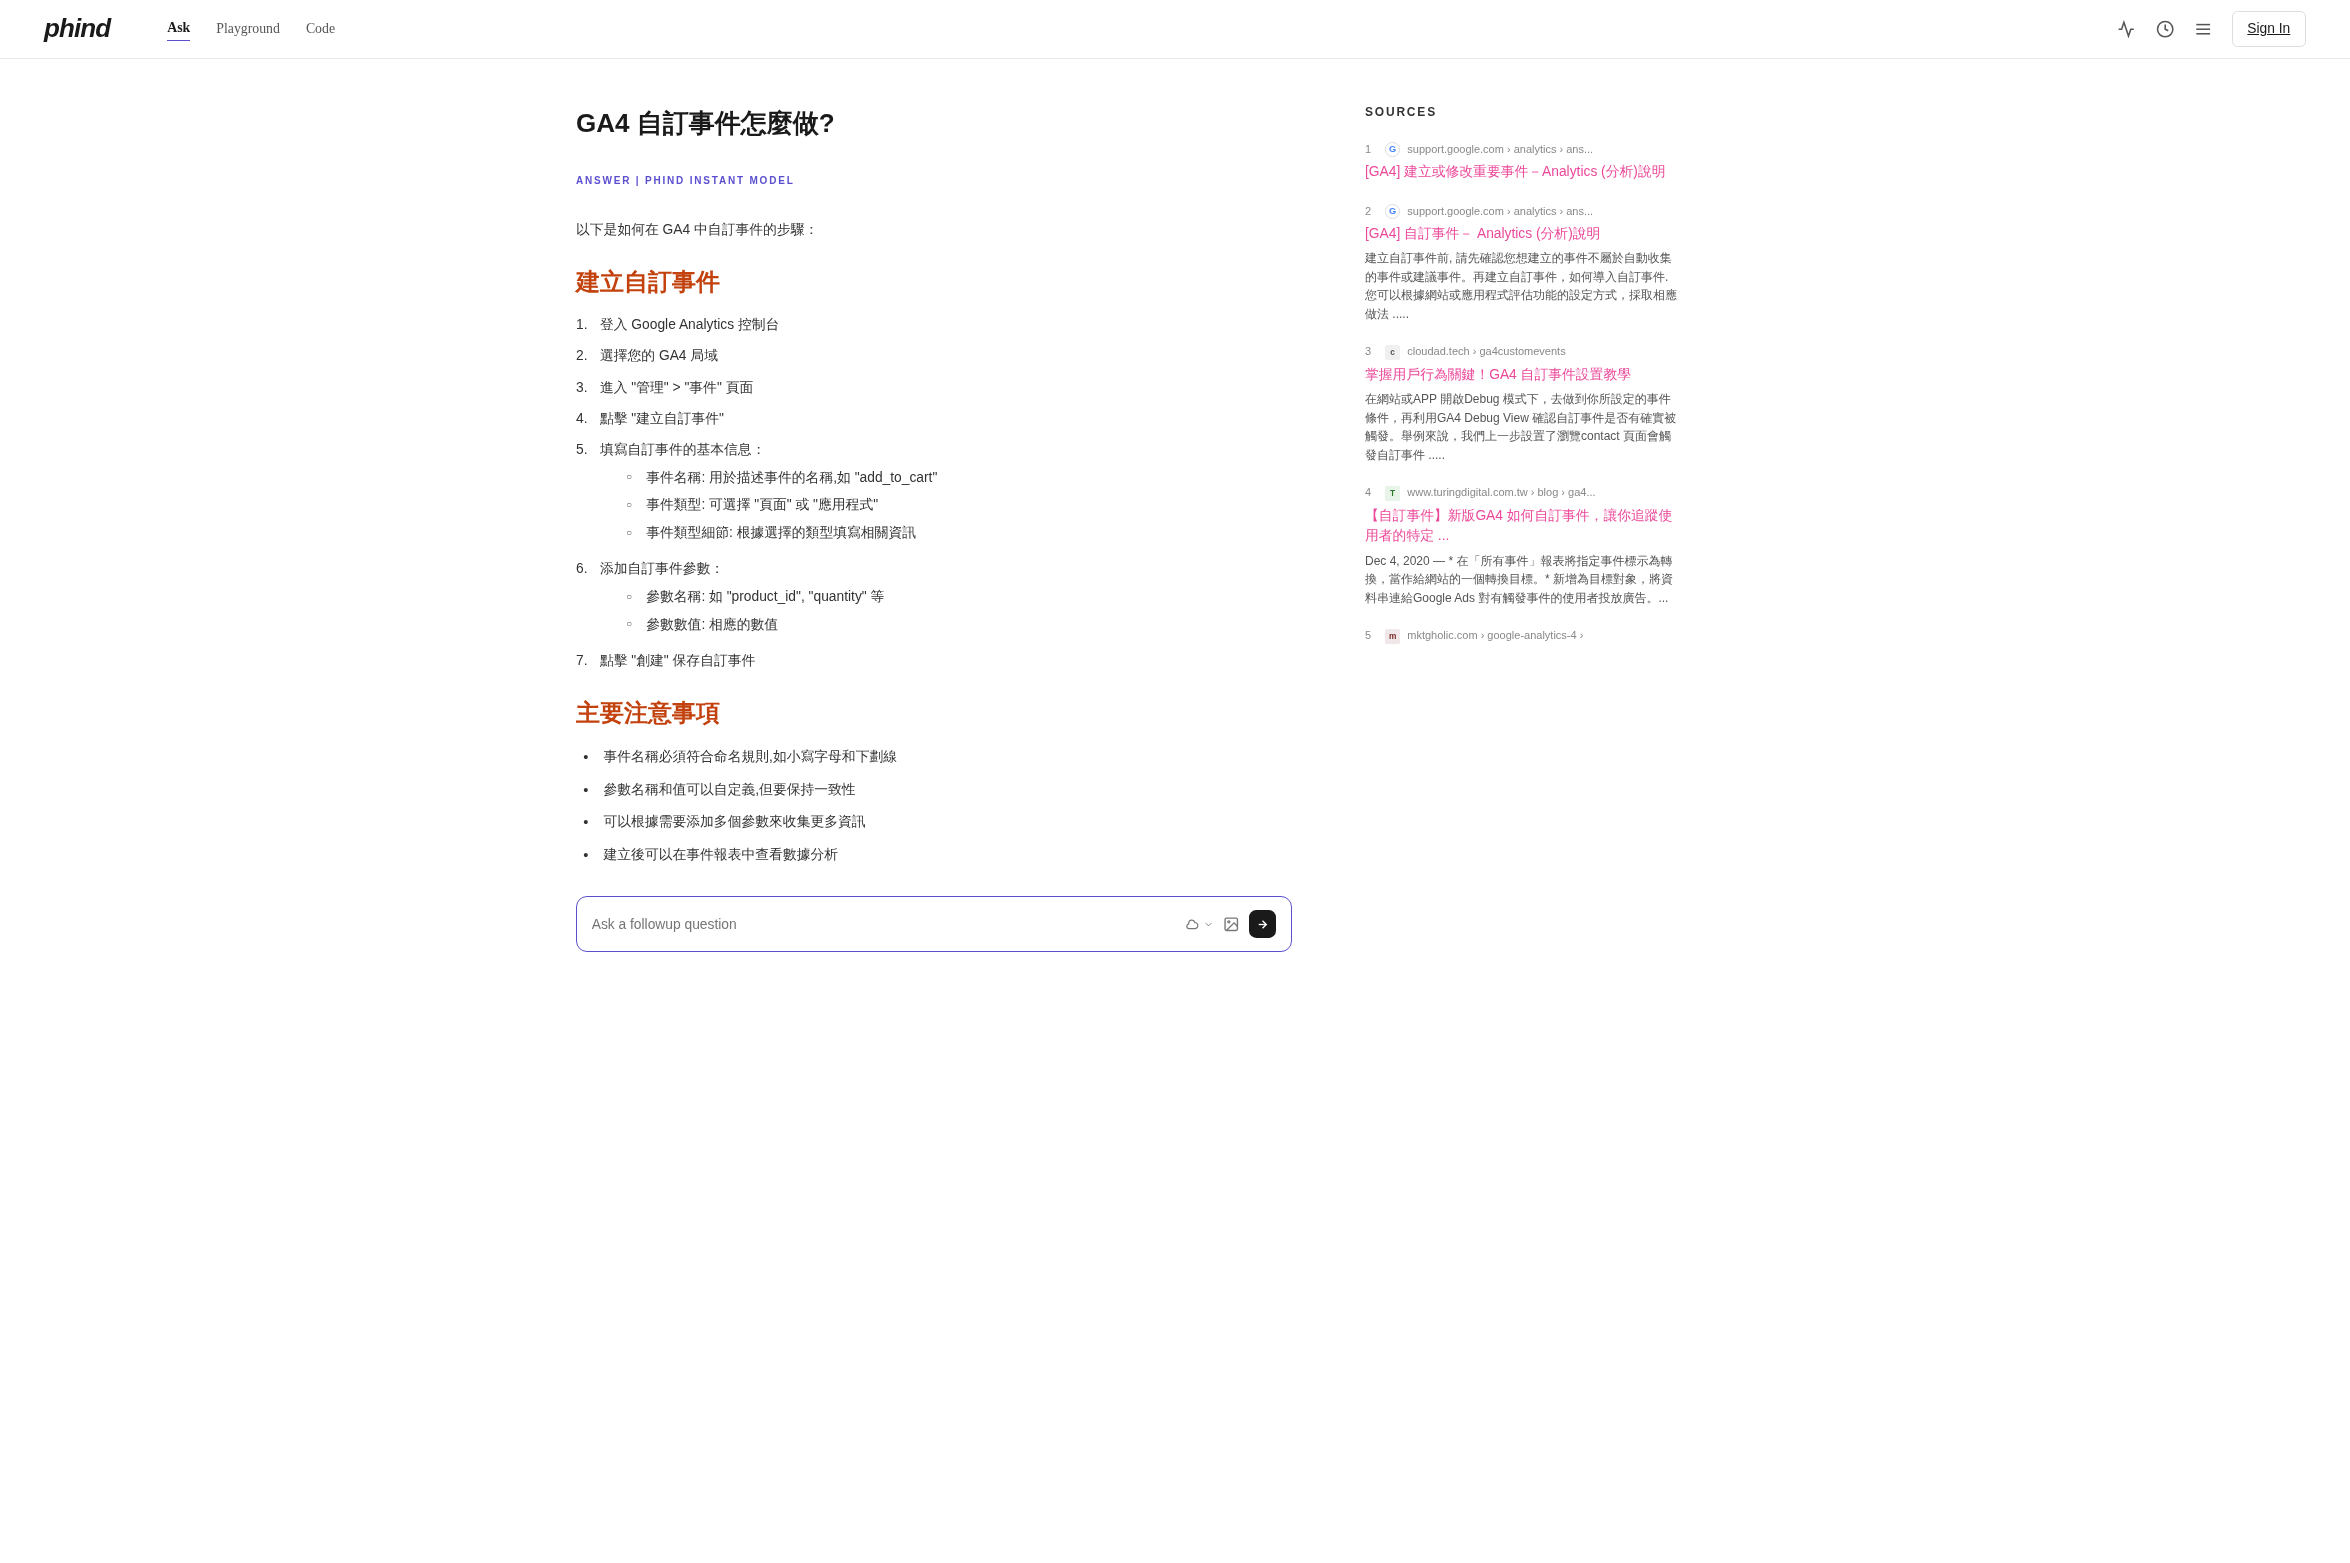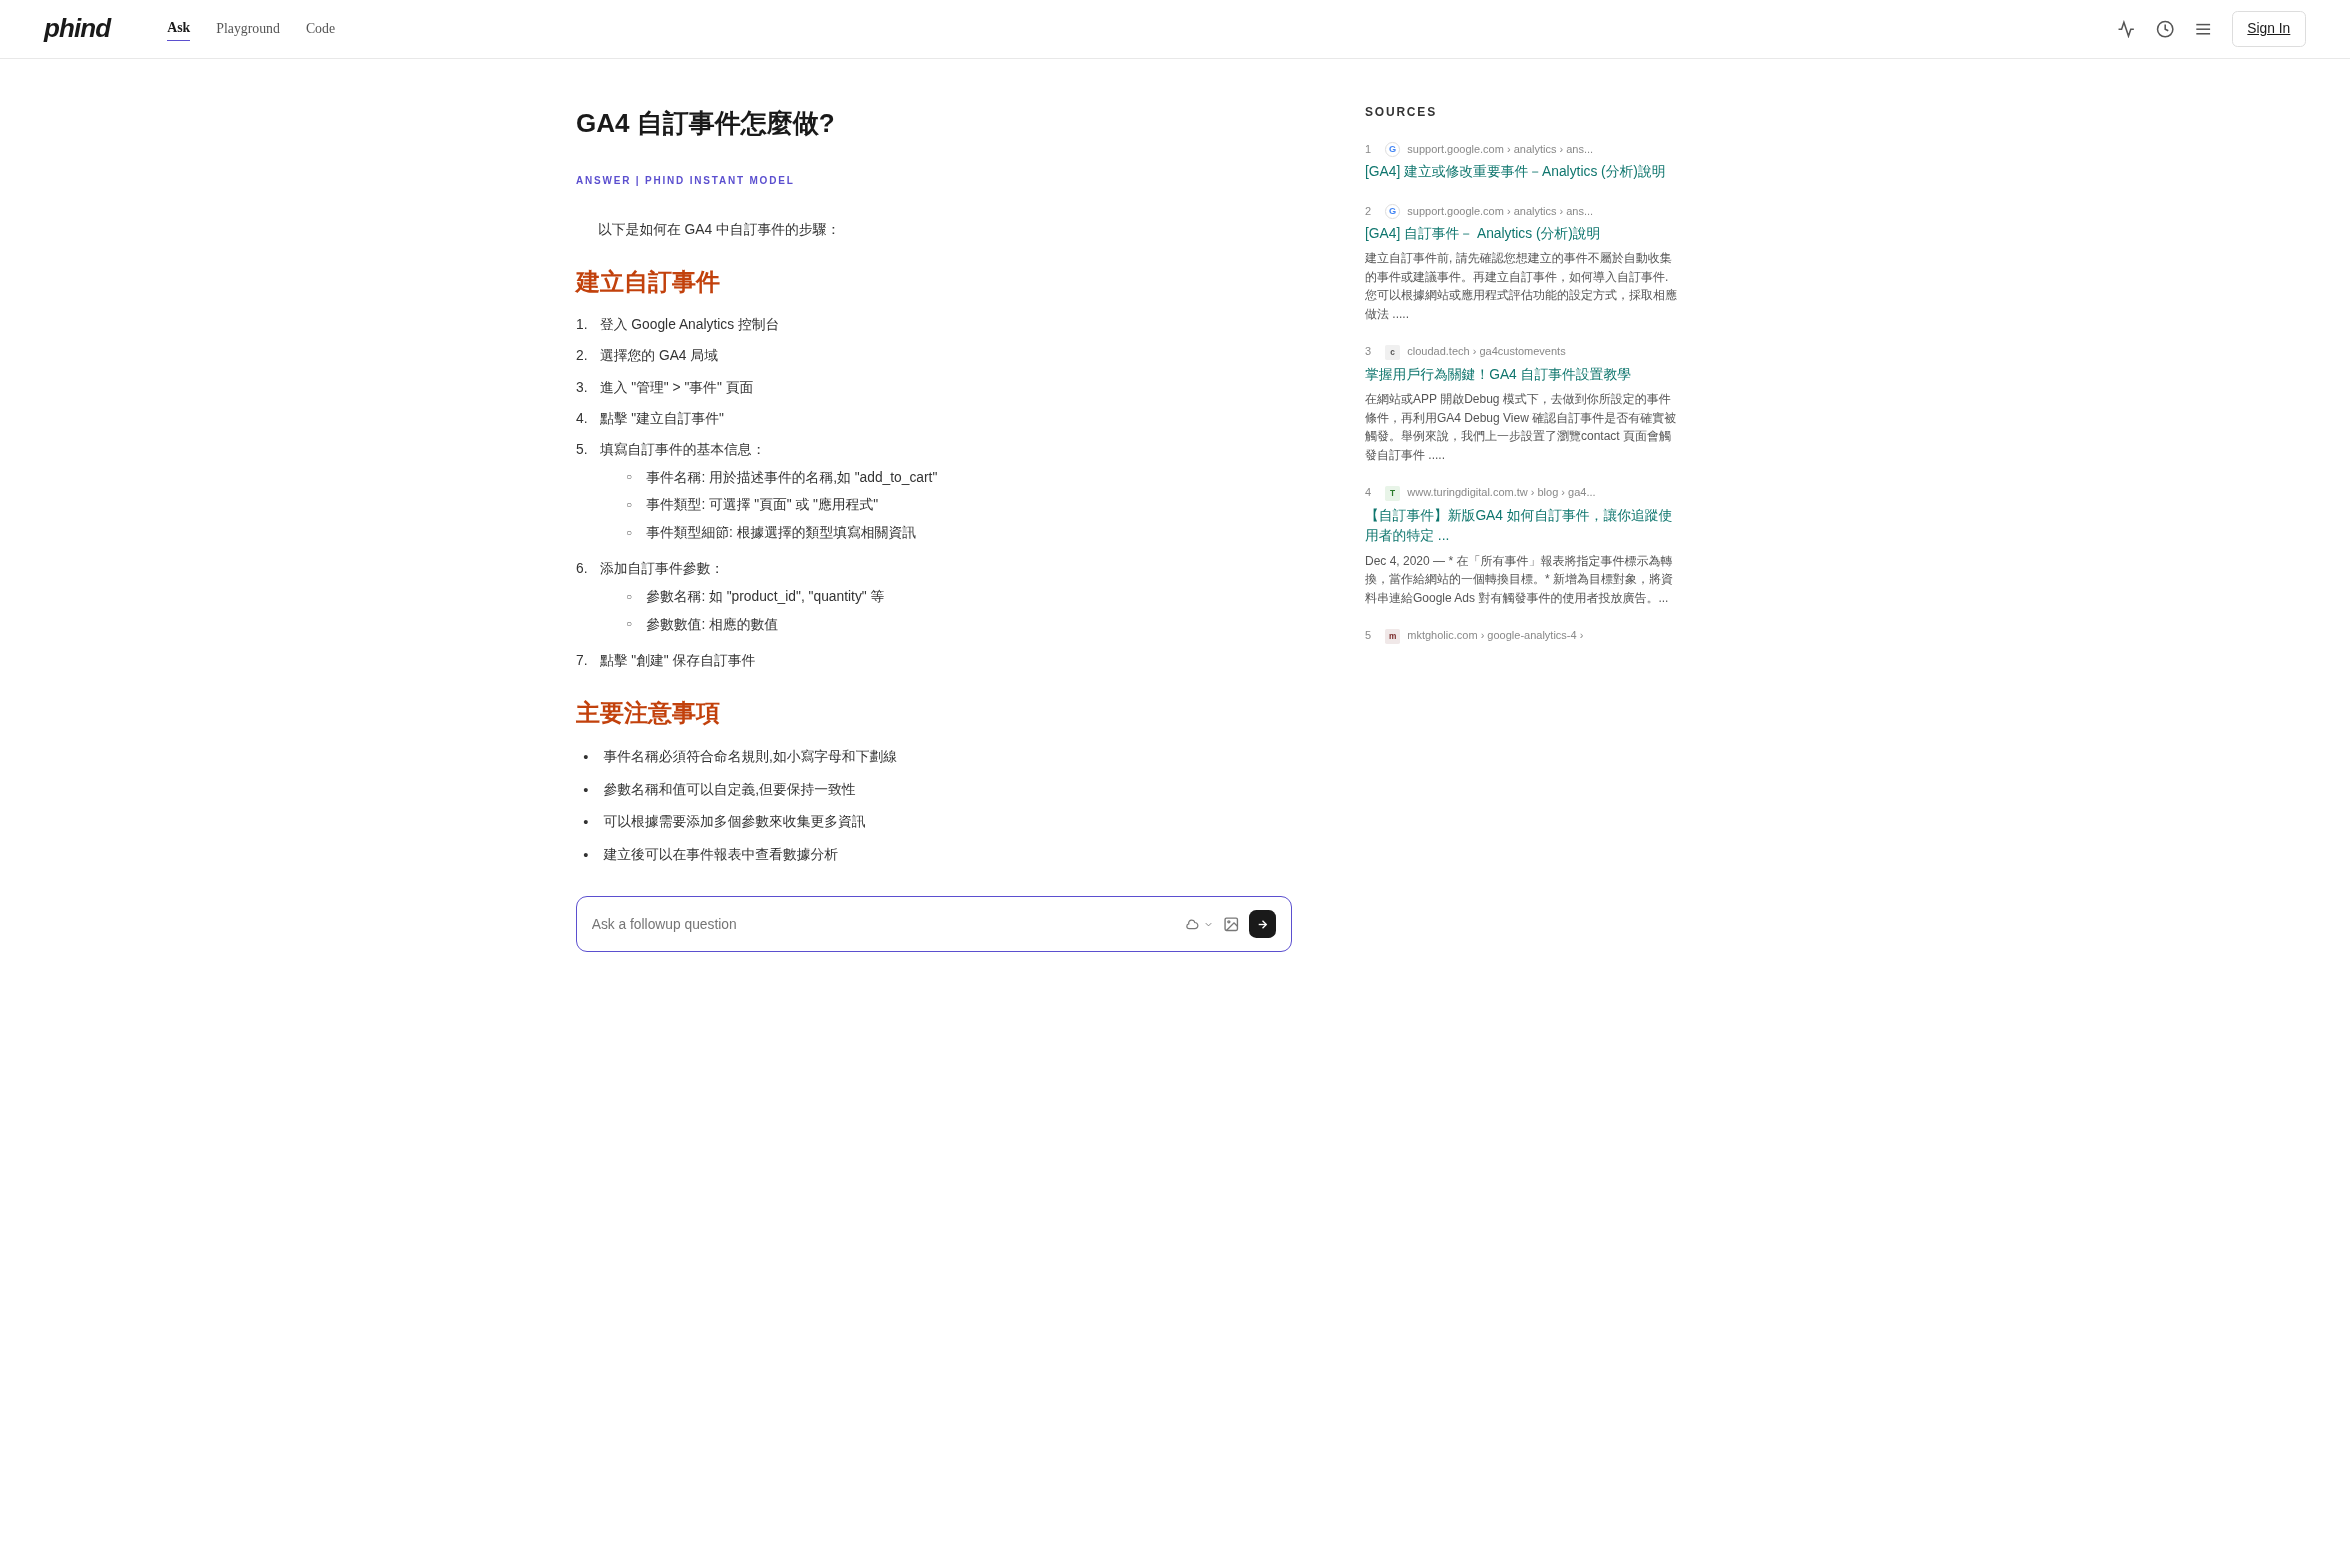--- a/index.html
+++ b/index.html
@@ -95,21 +95,20 @@
       font-weight: 700;
       letter-spacing: 1.8px;
       color: #5b4fcf;
       margin-bottom: 30px;
       text-transform: uppercase;
     }
     .answer-intro {
       font-size: 13.8px;
       color: #333;
       margin-bottom: 16.5px;
-      margin-left: 22px;
     }
     .section-title {
       font-size: 24px;
       font-weight: 700;
       color: #c2410c;
       margin-top: 22px;
       margin-bottom: 13px;
     }
     .numbered-list {
       list-style: none;
@@ -251,21 +250,21 @@
       font-weight: 700;
       flex-shrink: 0;
     }
     .google-icon { background: #fff; border: 0.9px solid #ddd; color: #4285f4; }
     .source-domain {
       font-size: 11px;
       color: #888;
     }
     .source-title {
       font-size: 13.8px;
-      color: #0f766e;
+      color: #ec4899;
       cursor: pointer;
       line-height: 1.5;
       font-weight: 500;
     }
     .source-desc {
       font-size: 12px;
       color: #555;
       line-height: 1.55;
       margin-top: 4.6px;
     }

